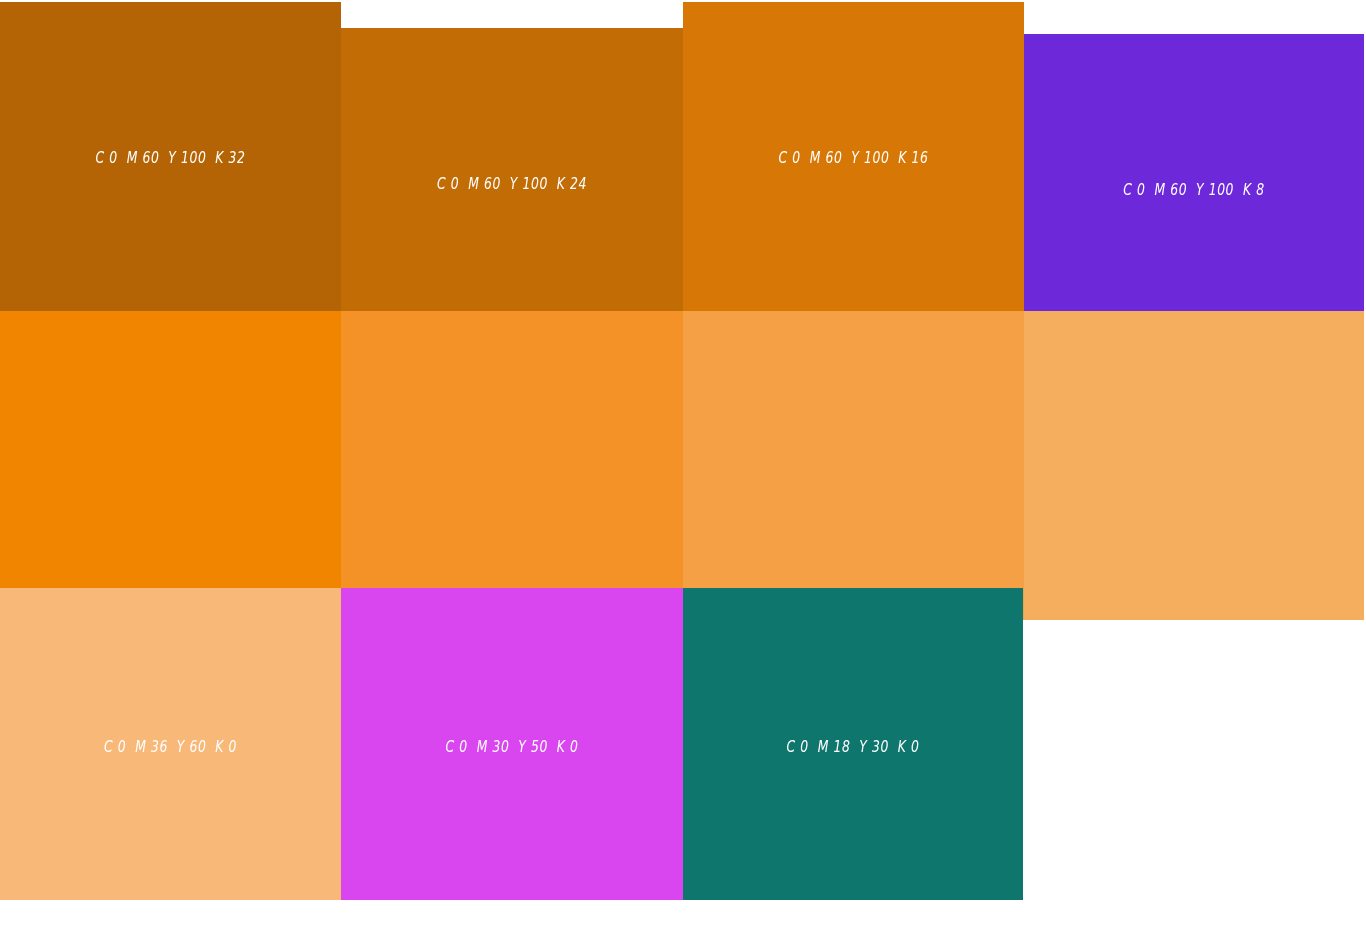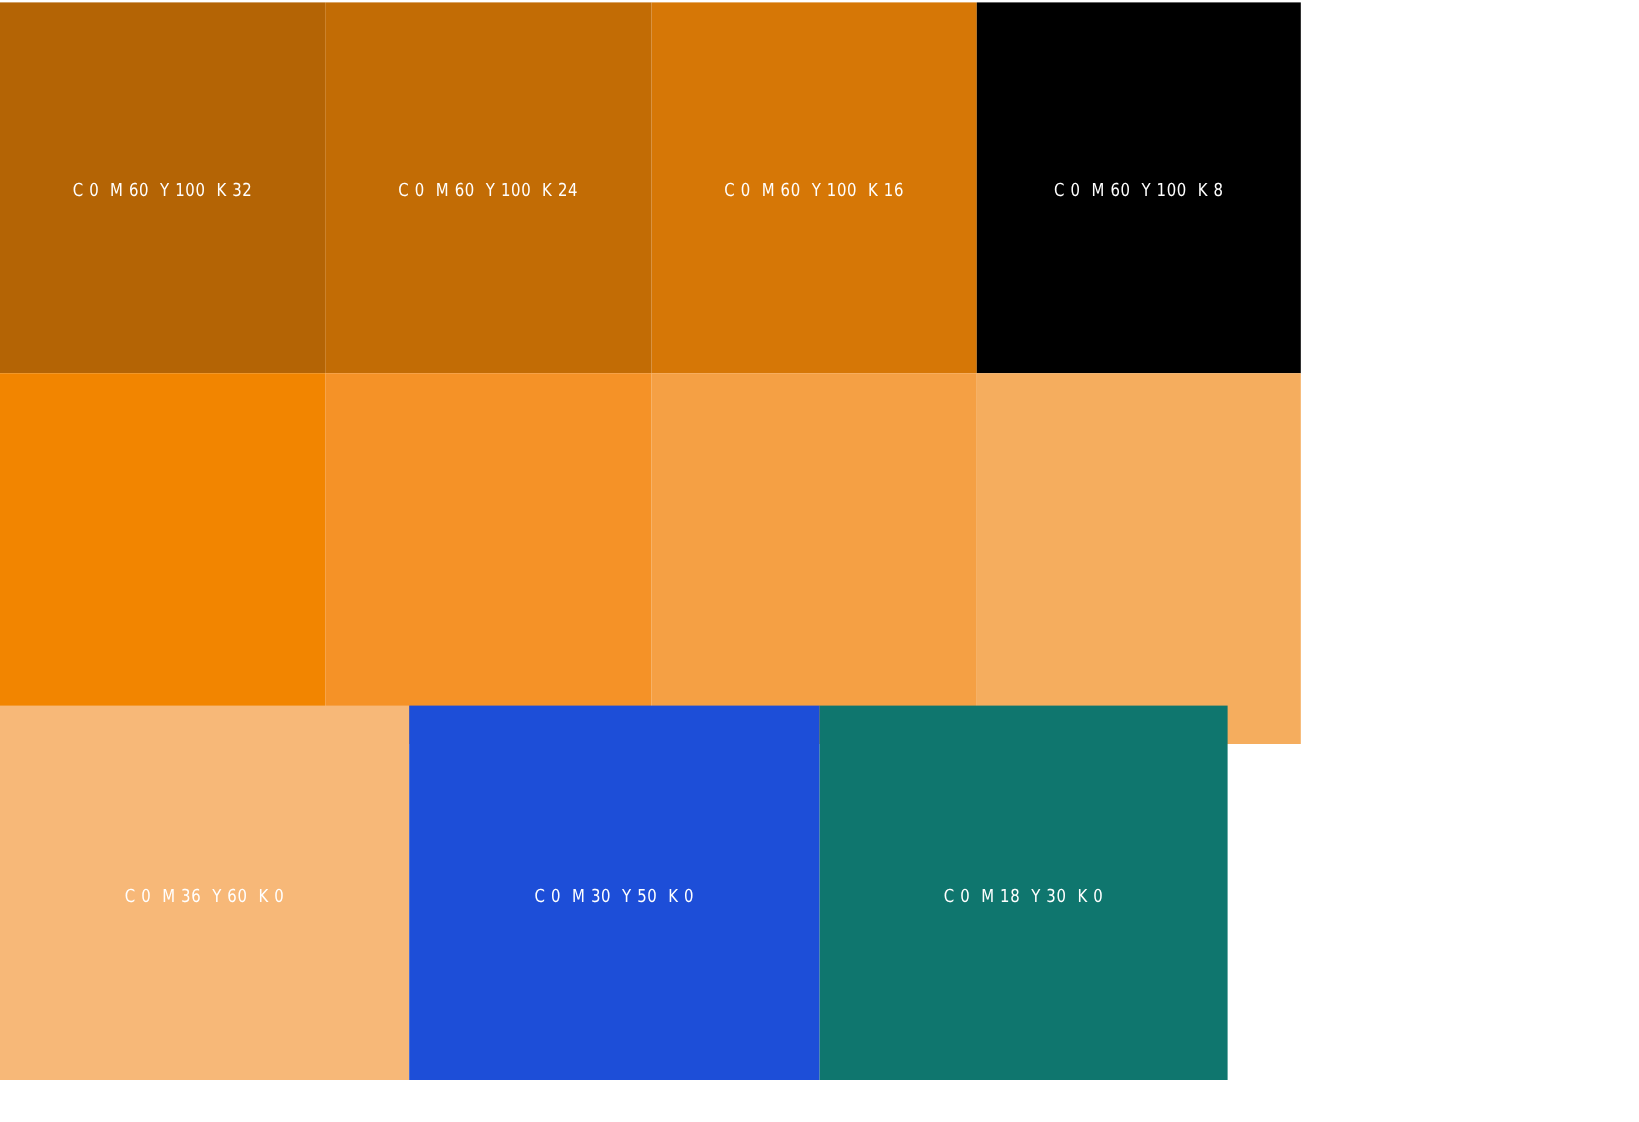--- a/index.html
+++ b/index.html
@@ -19,23 +19,24 @@
     position: relative;
     width: 1366px;
     height: 935px;
     background: #ffffff;
     box-sizing: border-box;
   }
 
   .swatch-row {
     position: absolute;
     left: 0;
-    width: 1084px;
+    width: 1364px;
     display: flex;
     flex-direction: row;
+    font-style: italic;
   }
 
   #row-1 { top: 2px;   height: 309px; }
   #row-2 { top: 311px; height: 309px; }
   #row-3 { top: 588px; height: 312px; }
 
   .swatch-cell {
     position: relative;
     height: 100%;
     box-sizing: border-box;
@@ -71,27 +72,27 @@
 </style>
 </head>
 <body>
 
 <div id="swatch-chart" style="background-color: rgb(255, 255, 255);">
 
   <div class="swatch-row" id="row-1">
     <div class="swatch-cell col-1" style="background-color: rgb(180, 100, 5);">
       <span class="swatch-label" style="color: rgb(255, 255, 255);">C 0  M 60  Y 100  K 32</span>
     </div>
-    <div class="swatch-cell col-2" style="background-color: rgb(194, 108, 5);">
+    <div class="swatch-cell col-2" style="background-color: rgb(194, 108, 5); margin-top: 26px;">
       <span class="swatch-label" style="color: rgb(255, 255, 255);">C 0  M 60  Y 100  K 24</span>
     </div>
     <div class="swatch-cell col-3" style="background-color: rgb(214, 119, 6);">
       <span class="swatch-label" style="color: rgb(255, 255, 255);">C 0  M 60  Y 100  K 16</span>
     </div>
-    <div class="swatch-cell col-4" style="background-color: #000000;">
+    <div class="swatch-cell col-4" style="background-color: #6d28d9; margin-top: 32px;">
       <span class="swatch-label" style="color: rgb(255, 255, 255);">C 0  M 60  Y 100  K 8</span>
     </div>
   </div>
 
   <div class="swatch-row" id="row-2">
     <div class="swatch-cell col-1" style="background-color: rgb(242, 133, 0);">
       
     </div>
     <div class="swatch-cell col-2" style="background-color: rgb(245, 146, 39);">
       
@@ -101,21 +102,21 @@
     </div>
     <div class="swatch-cell col-4" style="background-color: rgb(245, 173, 94);">
       
     </div>
   </div>
 
   <div class="swatch-row" id="row-3">
     <div class="swatch-cell col-1" style="background-color: rgb(247, 184, 120);">
       <span class="swatch-label" style="color: rgb(255, 255, 255);">C 0  M 36  Y 60  K 0</span>
     </div>
-    <div class="swatch-cell col-2" style="background-color: #1d4ed8;">
+    <div class="swatch-cell col-2" style="background-color: #d946ef;">
       <span class="swatch-label" style="color: rgb(255, 255, 255);">C 0  M 30  Y 50  K 0</span>
     </div>
     <div class="swatch-cell col-4" style="background-color: #0f766e;">
       <span class="swatch-label" style="color: rgb(255, 255, 255);">C 0  M 18  Y 30  K 0</span>
     </div>
   </div>
 
 </div>
 
 </body></html>

